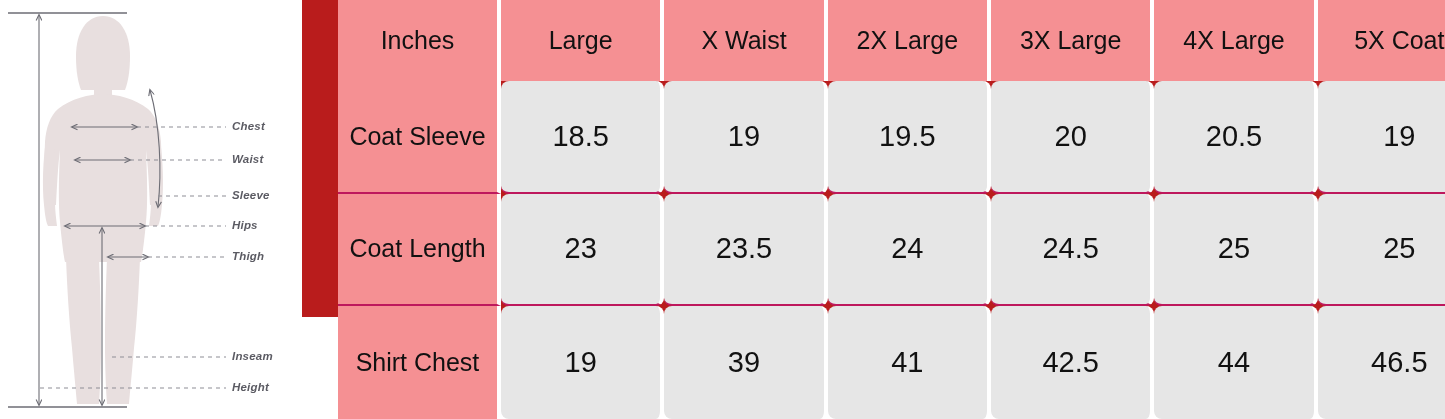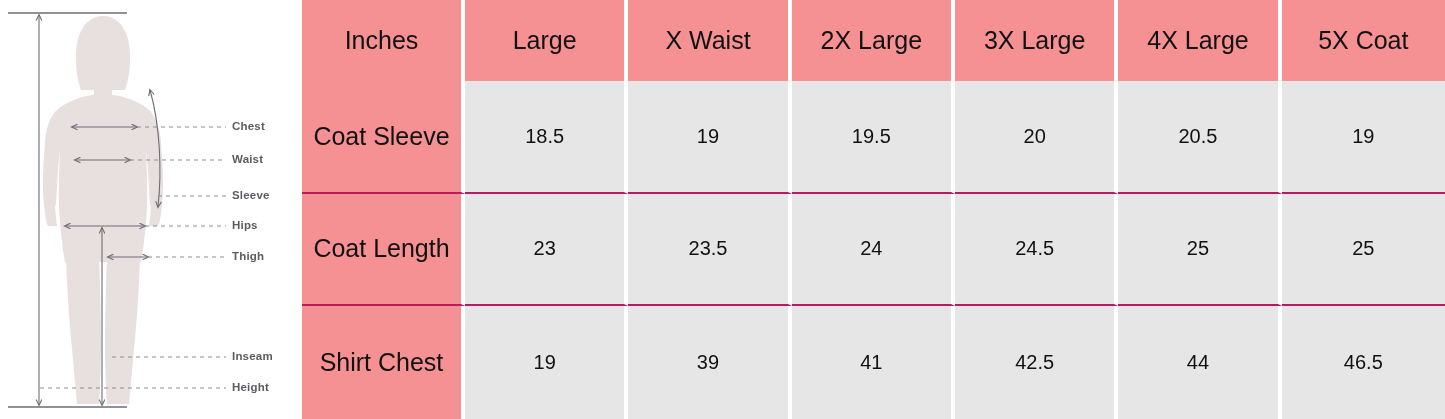--- a/index.html
+++ b/index.html
@@ -21,38 +21,40 @@
     flex-direction: row;
   }
 
   
   #diagram-panel {
     position: relative;
     width: 302px;
     height: 359px;
     flex: 0 0 302px;
     background: #ffffff;
+    font-style: italic;
   }
   #diagram-svg { display: block; width: 302px; height: 419px; }
 
   .dim-label {
     font-family: "Liberation Sans", sans-serif;
     font-size: 11.5px;
     font-weight: bold;
     fill: #5b5b63;
     letter-spacing: .2px;
     dominant-baseline: middle;
   }
 
   
   #size-table-wrap {
     flex: 1 1 auto;
     width: 1143px;
     height: 317px;
     background: #b91c1c;
+    padding-left: 36px;
   }
   table.size-table {
     width: 1143px;
     height: 419px;
     border-collapse: separate;
     border-spacing: 0;
     table-layout: fixed;
   }
   table.size-table col.col-label { width: 163px; }
 
@@ -80,22 +82,23 @@
   }
   
   tbody th.row-label {
     background: #f59093;
     font-size: 25px;
     font-weight: 400;
   }
   
   tbody td.data-cell {
     background: #e6e6e6;
-    font-size: 20px;
+    font-size: 29px;
     font-weight: 400;
+    border-radius: 8px;
   }
   tbody tr { height: 84.5px; }
 </style>
 </head>
 <body>
 
 <div id="page">
 
   <div id="diagram-panel">
     <svg id="diagram-svg" viewBox="0 0 302 419">

